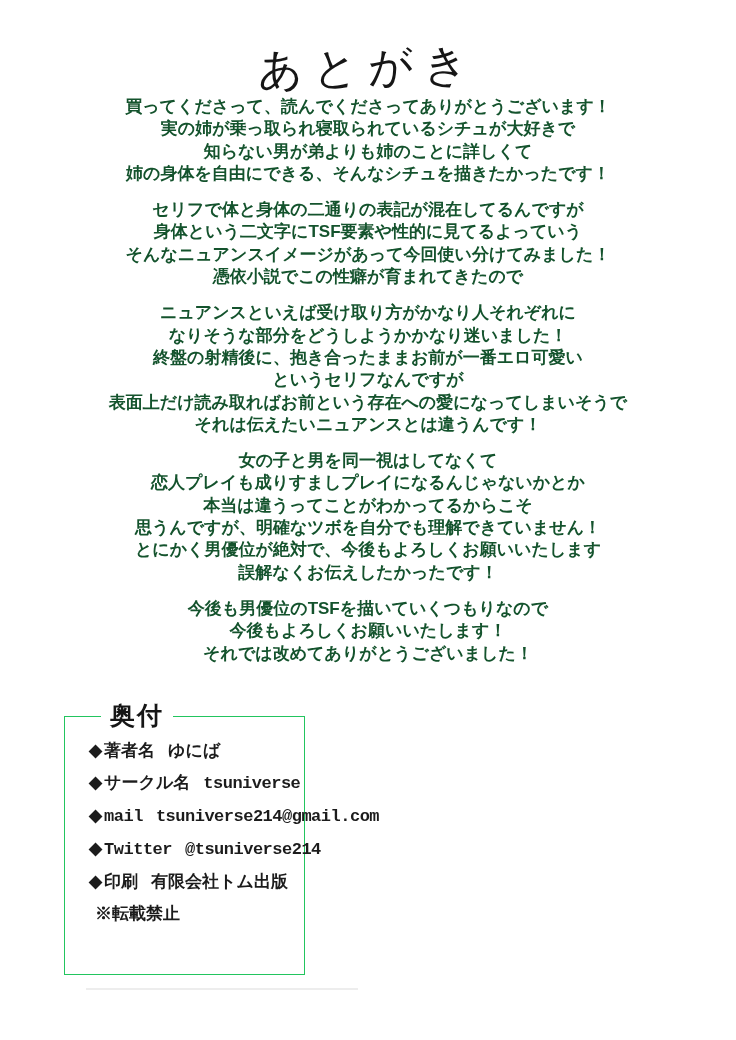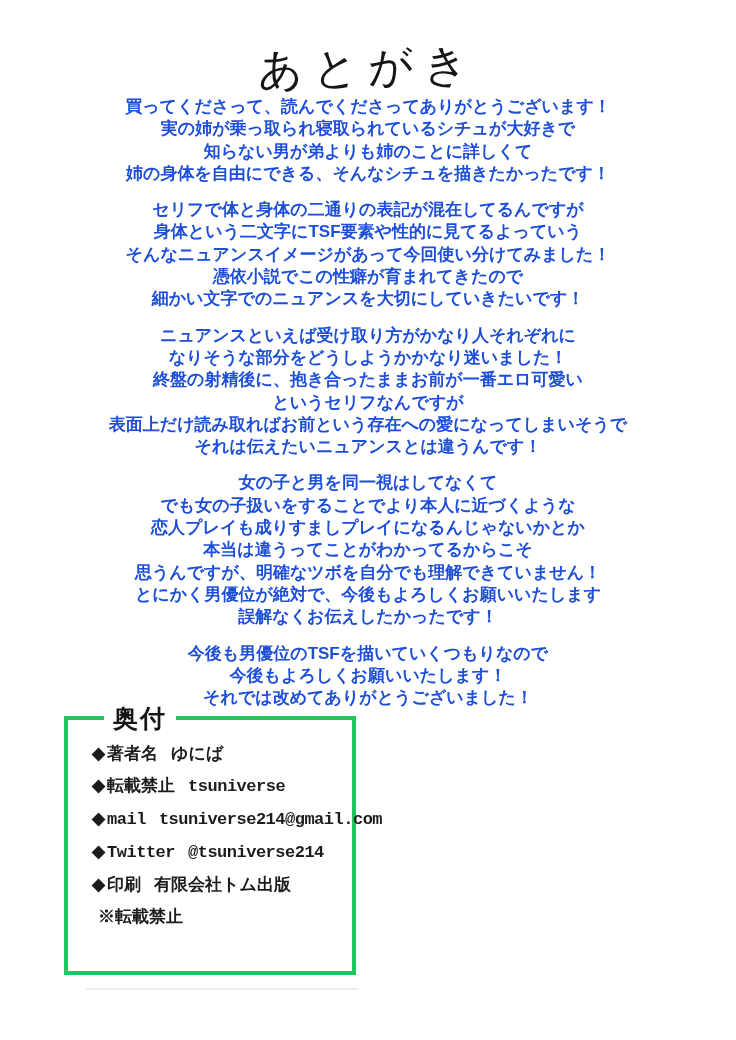--- a/index.html
+++ b/index.html
@@ -30,33 +30,33 @@
   }
   .afterword-body {
     position: absolute;
     top: 96px;
     left: 0;
     width: 100%;
     text-align: center;
     font-size: 17px;
     font-weight: 600;
     line-height: 22.3px;
-    color: #1d4ed8;
+    color: #14532d;
   }
   .para {
     margin: 0 0 14px 0;
   }
   .para:last-child { margin-bottom: 4px; }
   .colophon-box {
     position: absolute;
     left: 64px;
     top: 716px;
-    width: 292px;
+    width: 241px;
     height: 259px;
-    border: 4px solid #22c55e;
+    border: 1px solid #22c55e;
     box-sizing: border-box;
     background: #ffffff;
   }
   .colophon-title {
     position: absolute;
     top: -18px;
     left: 36px;
     background: #ffffff;
     padding: 0 9px;
     font-size: 25px;
@@ -112,54 +112,52 @@
       <div>買ってくださって、読んでくださってありがとうございます！</div>
       <div>実の姉が乗っ取られ寝取られているシチュが大好きで</div>
       <div>知らない男が弟よりも姉のことに詳しくて</div>
       <div>姉の身体を自由にできる、そんなシチュを描きたかったです！</div>
     </div>
     <div class="para">
       <div>セリフで体と身体の二通りの表記が混在してるんですが</div>
       <div>身体という二文字にTSF要素や性的に見てるよっていう</div>
       <div>そんなニュアンスイメージがあって今回使い分けてみました！</div>
       <div>憑依小説でこの性癖が育まれてきたので</div>
-      <div>細かい文字でのニュアンスを大切にしていきたいです！</div>
     </div>
     <div class="para">
       <div>ニュアンスといえば受け取り方がかなり人それぞれに</div>
       <div>なりそうな部分をどうしようかかなり迷いました！</div>
       <div>終盤の射精後に、抱き合ったままお前が一番エロ可愛い</div>
       <div>というセリフなんですが</div>
       <div>表面上だけ読み取ればお前という存在への愛になってしまいそうで</div>
       <div>それは伝えたいニュアンスとは違うんです！</div>
     </div>
     <div class="para">
       <div>女の子と男を同一視はしてなくて</div>
-      <div>でも女の子扱いをすることでより本人に近づくような</div>
       <div>恋人プレイも成りすましプレイになるんじゃないかとか</div>
       <div>本当は違うってことがわかってるからこそ</div>
       <div>思うんですが、明確なツボを自分でも理解できていません！</div>
       <div>とにかく男優位が絶対で、今後もよろしくお願いいたします</div>
       <div>誤解なくお伝えしたかったです！</div>
     </div>
     <div class="para">
       <div>今後も男優位のTSFを描いていくつもりなので</div>
       <div>今後もよろしくお願いいたします！</div>
       <div>それでは改めてありがとうございました！</div>
     </div>
   </div>
 
   <div class="colophon-box">
     <div class="colophon-title">奥付</div>
     <div class="colophon-rows">
       <div class="col-row">
         <span class="bullet">◆</span><span>著者名</span><span class="col-value">ゆにば</span>
       </div>
       <div class="col-row">
-        <span class="bullet">◆</span><span>転載禁止</span><span class="col-value mono">tsuniverse</span>
+        <span class="bullet">◆</span><span>サークル名</span><span class="col-value mono">tsuniverse</span>
       </div>
       <div class="col-row">
         <span class="bullet">◆</span><span class="mono">mail</span><span class="col-value mono">tsuniverse214@gmail.com</span>
       </div>
       <div class="col-row">
         <span class="bullet">◆</span><span class="mono">Twitter</span><span class="col-value mono">@tsuniverse214</span>
       </div>
       <div class="col-row">
         <span class="bullet">◆</span><span>印刷</span><span class="col-value">有限会社トム出版</span>
       </div>

